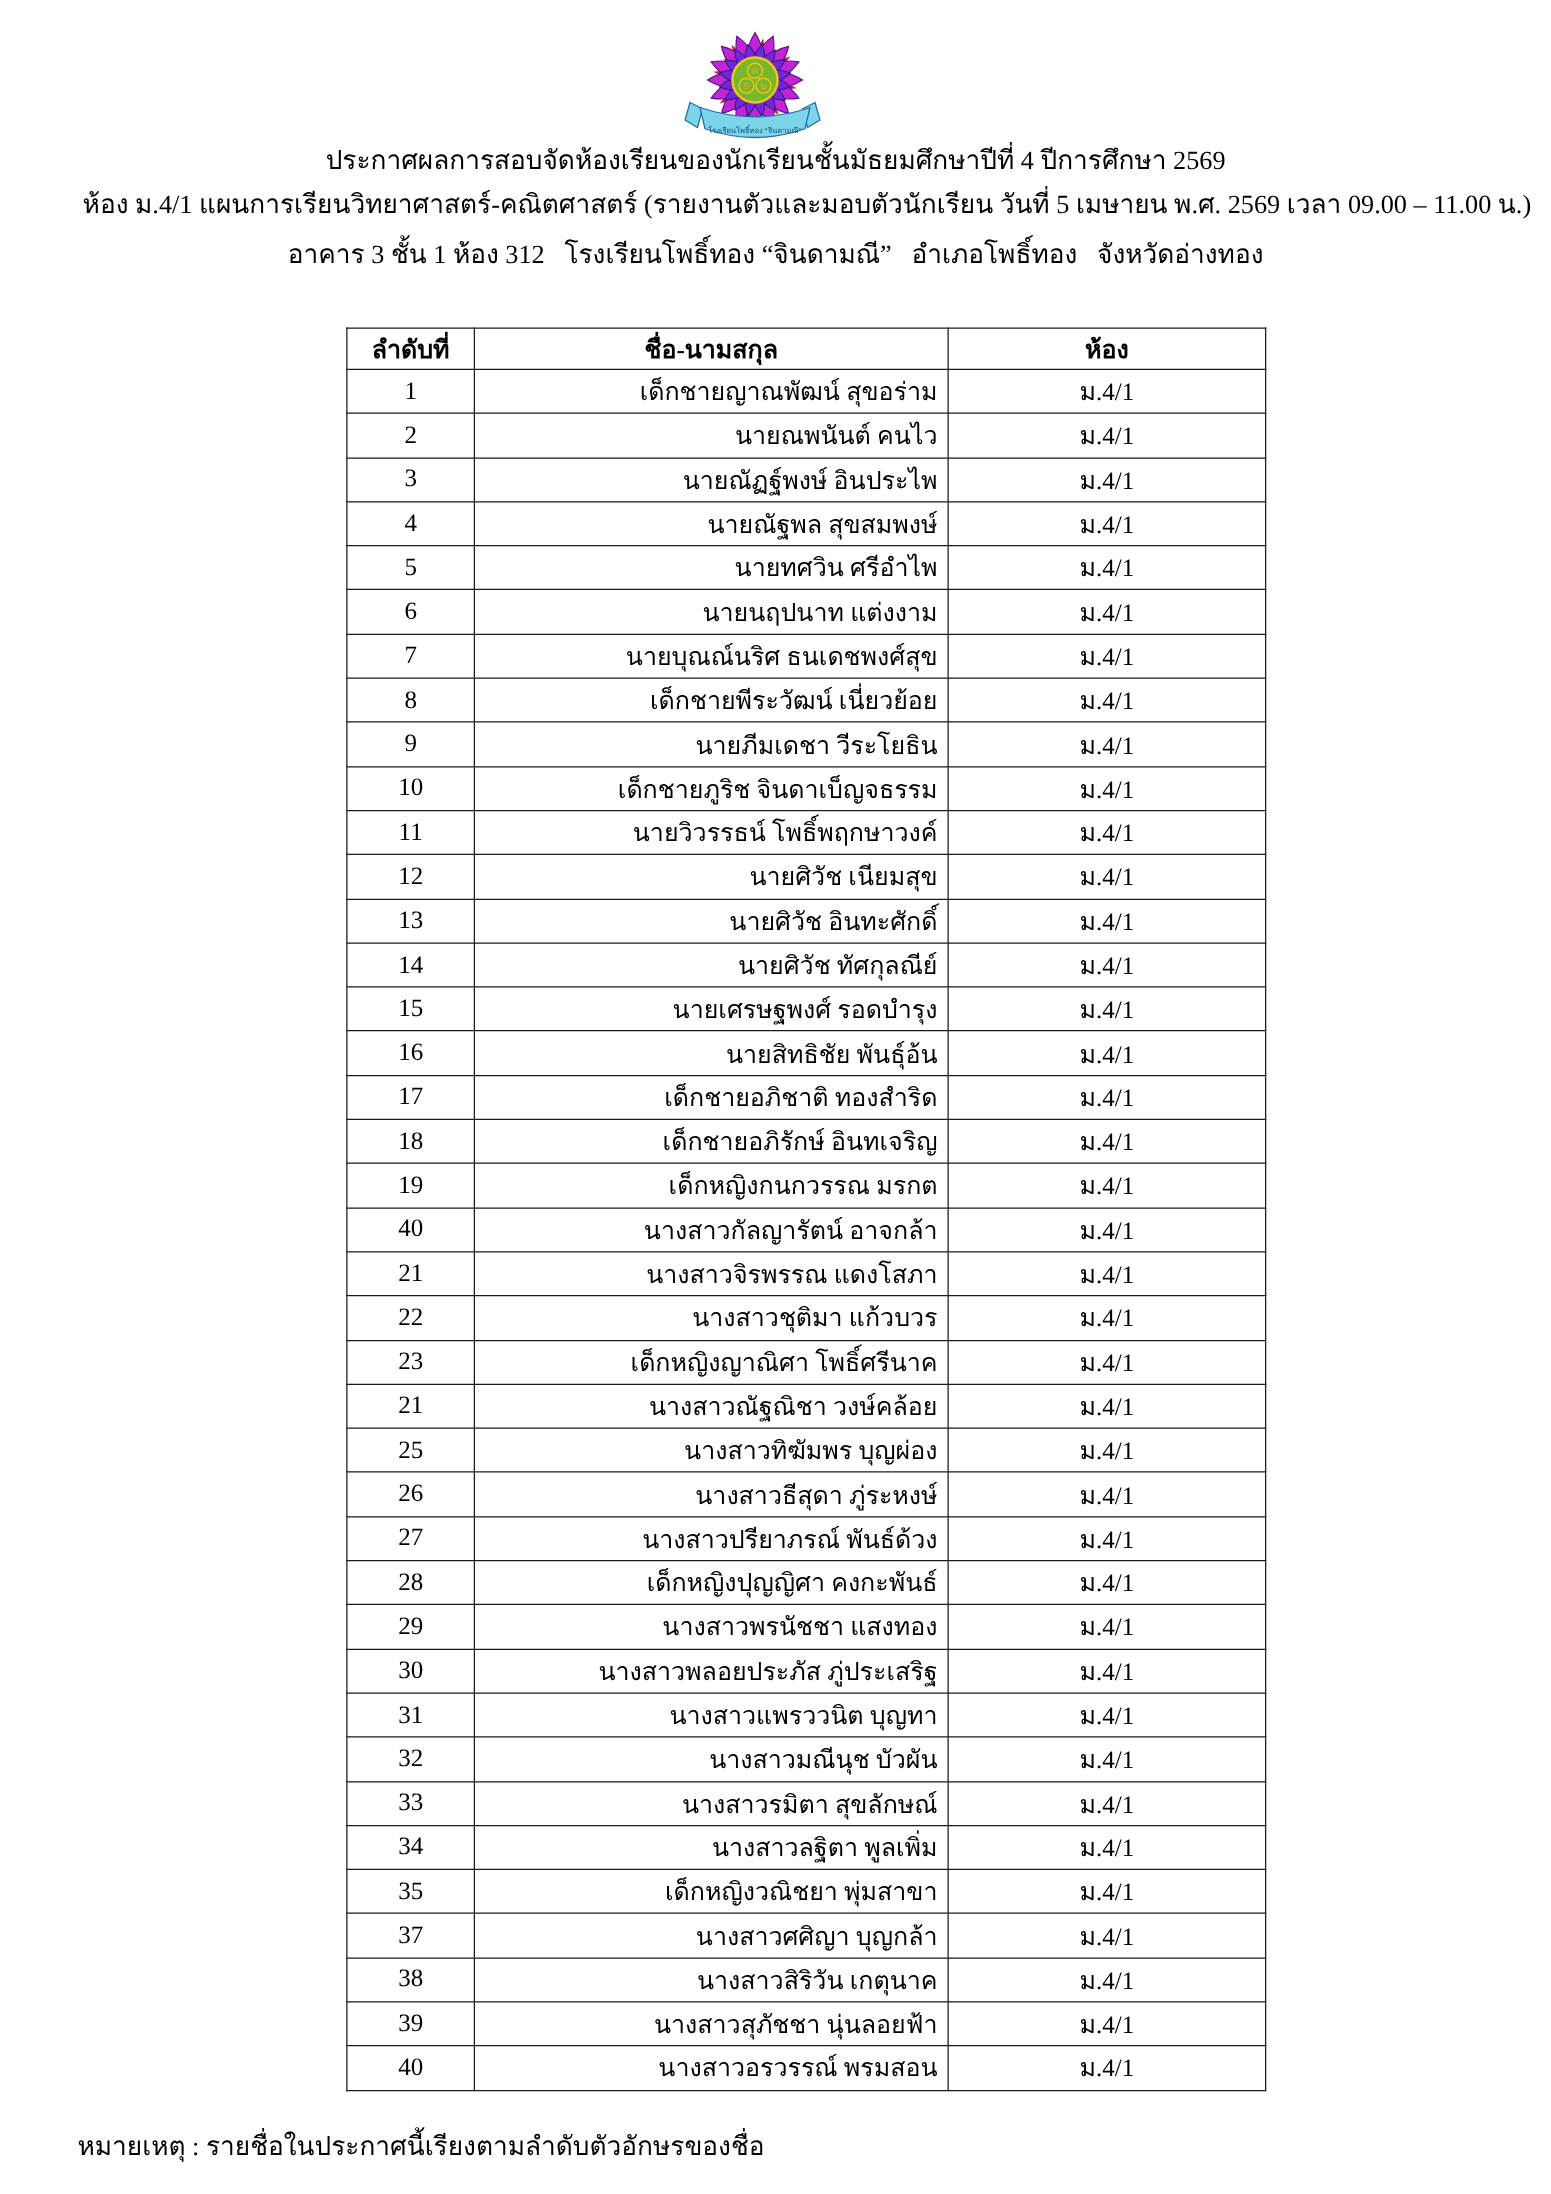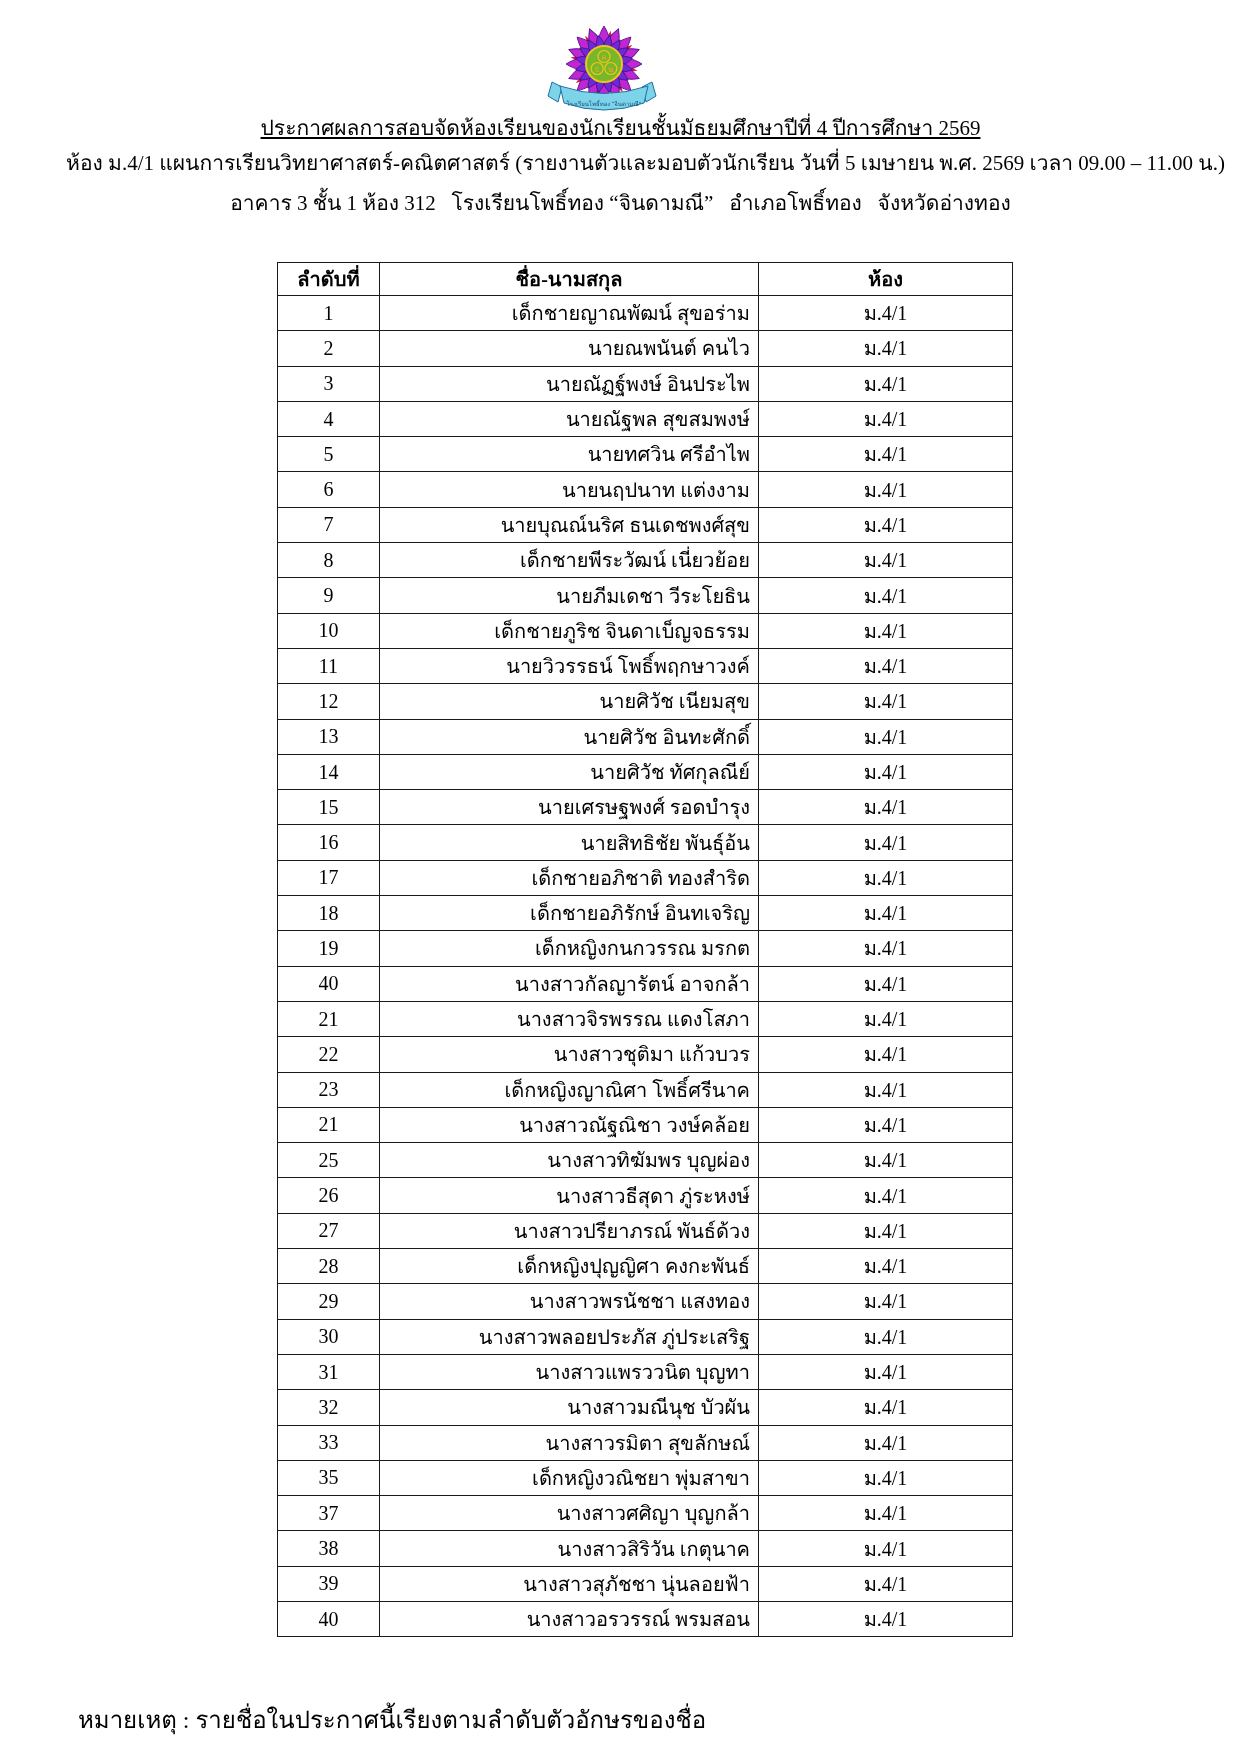--- a/index.html
+++ b/index.html
@@ -3,36 +3,36 @@
 <meta charset="utf-8">
 <style>
   html,body{margin:0;padding:0;}
   body{
     width:1241px;height:1755px;position:relative;background:#ffffff;
     font-family:"Liberation Serif","DejaVu Sans",serif;color:#000;
     overflow:hidden;
   }
   .logo-wrap{position:absolute;top:24px;left:546px;width:112px;height:96px;}
   .title-line{position:absolute;left:0;width:1241px;text-align:center;font-size:21px;line-height:1.3;white-space:pre;}
-  .t1{top:115px;text-decoration:underline;}
+  .t1{top:115px;}
   .t2{top:150px;margin-left:25px;}
   .t3{top:190px;}
   table.student-table{
     position:absolute;top:262px;left:277px;border-collapse:collapse;
     width:684px;table-layout:fixed;font-size:20px;
   }
   table.student-table th, table.student-table td{
     border:1.6px solid #1a1a1a;padding:0 8px;height:34.3px;
     overflow:hidden;white-space:nowrap;
   }
   table.student-table th{font-weight:bold;text-align:center;height:32px;font-size:20px;}
   .col-no{width:85px;text-align:center;}
   .col-name{width:362px;text-align:right;}
   .col-room{width:237px;text-align:center;margin-left:36px;}
-  .footnote{position:absolute;left:78px;top:1700px;font-size:24px;}
+  .footnote{position:absolute;left:62px;top:1700px;font-size:21px;}
 </style>
 </head>
 <body>
 
 <div class="logo-wrap">
   <svg width="112" height="96" viewBox="0 0 112 96">
     <defs>
       <path id="petalA" d="M0,-38 C5,-30 8,-20 6,-9 L-6,-9 C-8,-20 -5,-30 0,-38 Z"></path>
       <path id="petalB" d="M0,-29 C4,-23 6,-15 5,-7 L-5,-7 C-6,-15 -4,-23 0,-29 Z"></path>
     </defs>
@@ -278,20 +278,25 @@
         <td class="col-no">32</td>
         <td class="col-name">นางสาวมณีนุช บัวผัน</td>
         <td class="col-room">ม.4/1</td>
       </tr>
       <tr>
         <td class="col-no">33</td>
         <td class="col-name">นางสาวรมิตา สุขลักษณ์</td>
         <td class="col-room">ม.4/1</td>
       </tr>
       <tr>
+        <td class="col-no">34</td>
+        <td class="col-name">นางสาวลฐิตา พูลเพิ่ม</td>
+        <td class="col-room">ม.4/1</td>
+      </tr>
+      <tr>
         <td class="col-no">35</td>
         <td class="col-name">เด็กหญิงวณิชยา พุ่มสาขา</td>
         <td class="col-room">ม.4/1</td>
       </tr>
       <tr>
         <td class="col-no">37</td>
         <td class="col-name">นางสาวศศิญา บุญกล้า</td>
         <td class="col-room">ม.4/1</td>
       </tr>
       <tr>

